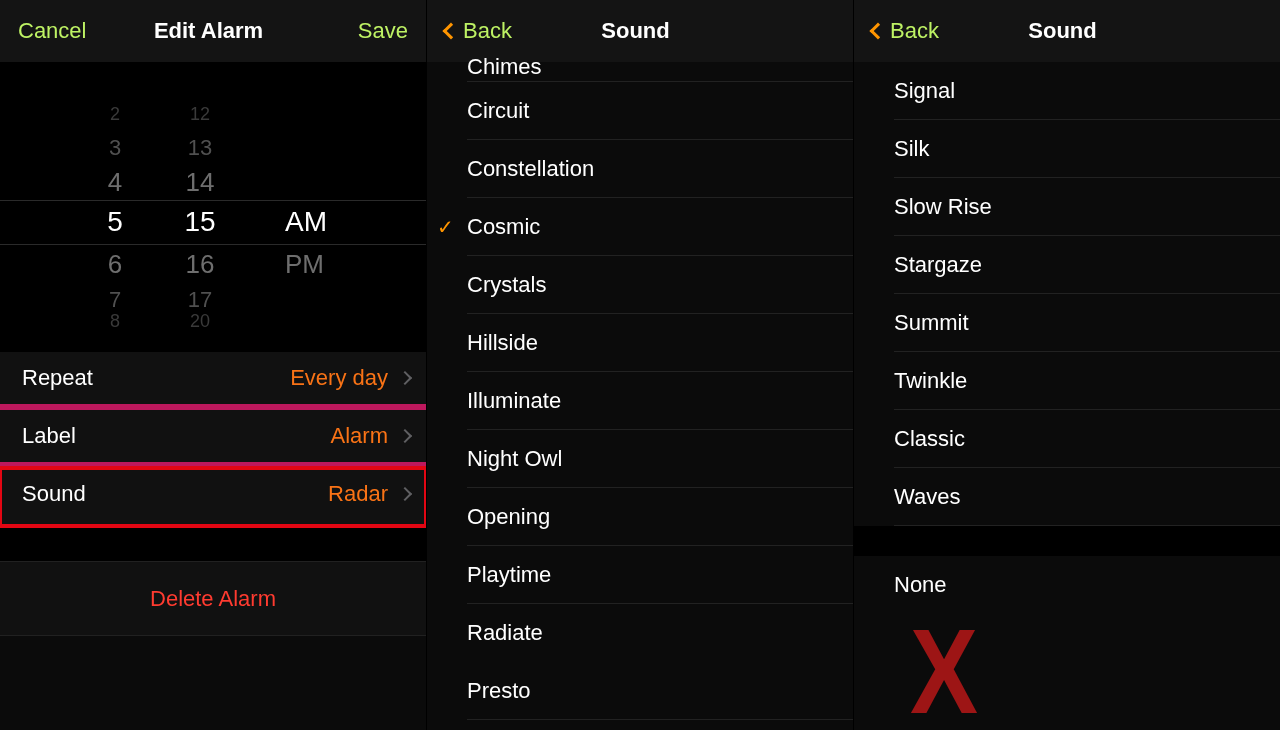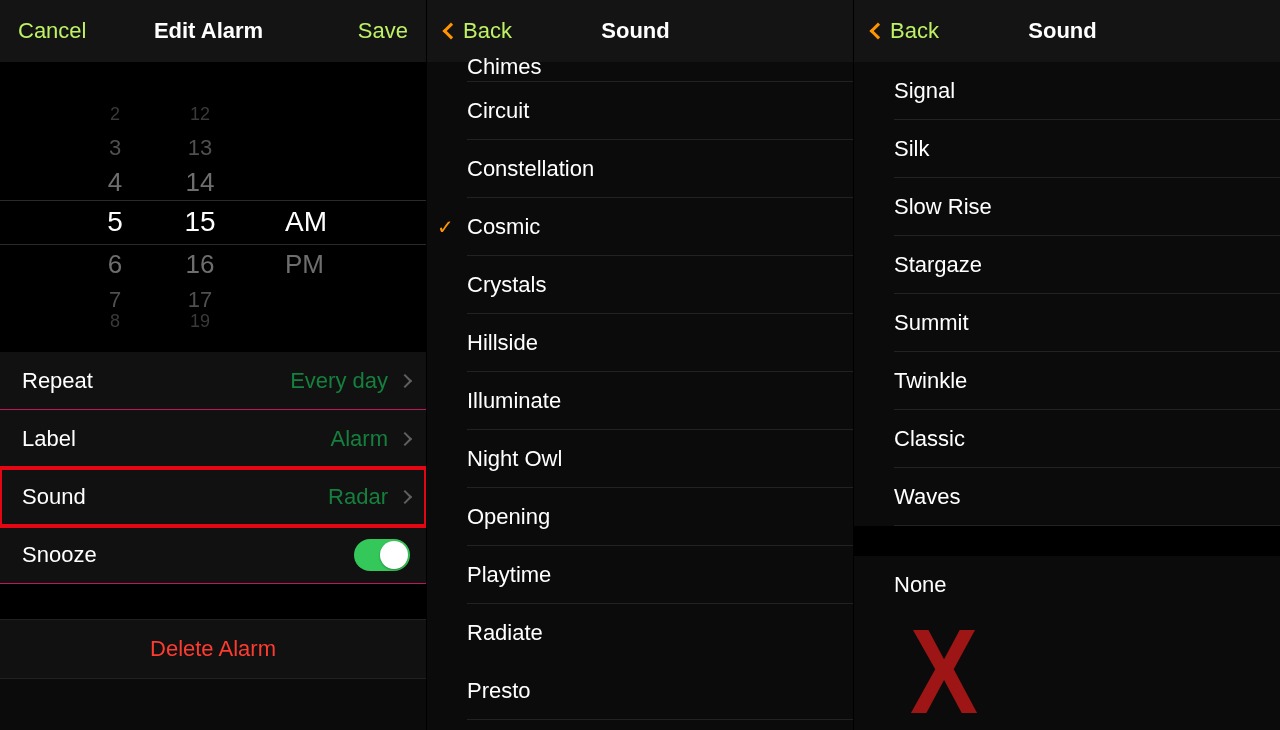--- a/index.html
+++ b/index.html
@@ -94,26 +94,26 @@
     .sel-line-top { top: 138px; }
     .sel-line-bot { top: 182px; }
 
     
     .rows { background: #111111; }
     .row {
       height: 58px;
       display: flex;
       align-items: center;
       padding: 0 16px 0 22px;
-      border-bottom: 1px solid #be185d;
+      border-bottom: 6px solid #be185d;
       font-size: 22px;
       background: #111111;
     }
     .row .rlabel { color: #fff; flex: 0 0 auto; }
-    .row .rval { margin-left: auto; color: #15803d; font-size: 22px; }
+    .row .rval { margin-left: auto; color: #f97316; font-size: 22px; }
     .row .chev-right {
       display: inline-block;
       width: 10px; height: 10px;
       border-top: 2.5px solid #606063;
       border-right: 2.5px solid #606063;
       transform: rotate(45deg);
       margin-left: 12px;
     }
     .row.highlight {
       outline: 4px solid #e30613;
@@ -127,21 +127,21 @@
       position: relative;
       margin-left: auto;
     }
     .toggle .knob {
       width: 28px; height: 28px; background:#fff; border-radius:50%;
       position:absolute; right:2px; top:2px;
       box-shadow: 0 1px 2px rgba(0,0,0,.3);
     }
     .gap { height: 35px; background:#000; }
     .delete-row {
-      height: 60px;
+      height: 75px;
       display:flex; align-items:center; justify-content:center;
       color:#ff3b30; font-size:22px;
       background:#111111;
       border-top:1px solid #212121;
       border-bottom:1px solid #212121;
     }
 
     
     .list { padding-left: 40px; }
     .lrow {
@@ -208,21 +208,21 @@
       <div class="prow o2d">7</div>
       <div class="prow o3d">8</div>
     </div>
     <div class="picker-col min-col">
       <div class="prow o3u">12</div>
       <div class="prow o2u">13</div>
       <div class="prow o1u">14</div>
       <div class="prow sel">15</div>
       <div class="prow o1d">16</div>
       <div class="prow o2d">17</div>
-      <div class="prow o3d">19</div>
+      <div class="prow o3d">20</div>
     </div>
     <div class="picker-col ampm-col">
       <div class="prow sel" style="text-align:left;">AM</div>
       <div class="prow o1d" style="text-align:left;">PM</div>
     </div>
   </div>
 
   <div class="rows">
     <div class="row">
       <span class="rlabel">Repeat</span>
@@ -232,26 +232,20 @@
     <div class="row">
       <span class="rlabel">Label</span>
       <span class="rval">Alarm</span>
       <span class="chev-right"></span>
     </div>
     <div class="row highlight">
       <span class="rlabel">Sound</span>
       <span class="rval">Radar</span>
       <span class="chev-right"></span>
     </div>
-    <div class="row">
-      <span class="rlabel">Snooze</span>
-      <span class="toggle">
-          <span class="knob"></span>
-        </span>
-    </div>
   </div>
   <div class="gap"></div>
   <div class="delete-row">Delete Alarm</div>
 </div>
 
 <div class="panel panel2">
   <div class="navbar">
     <div class="navbtn">
       <span class="chev-left"></span>
       <span>Back</span>

